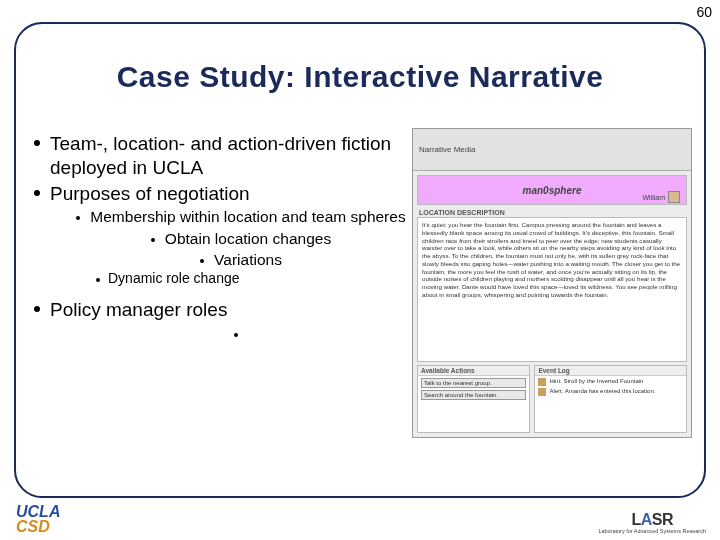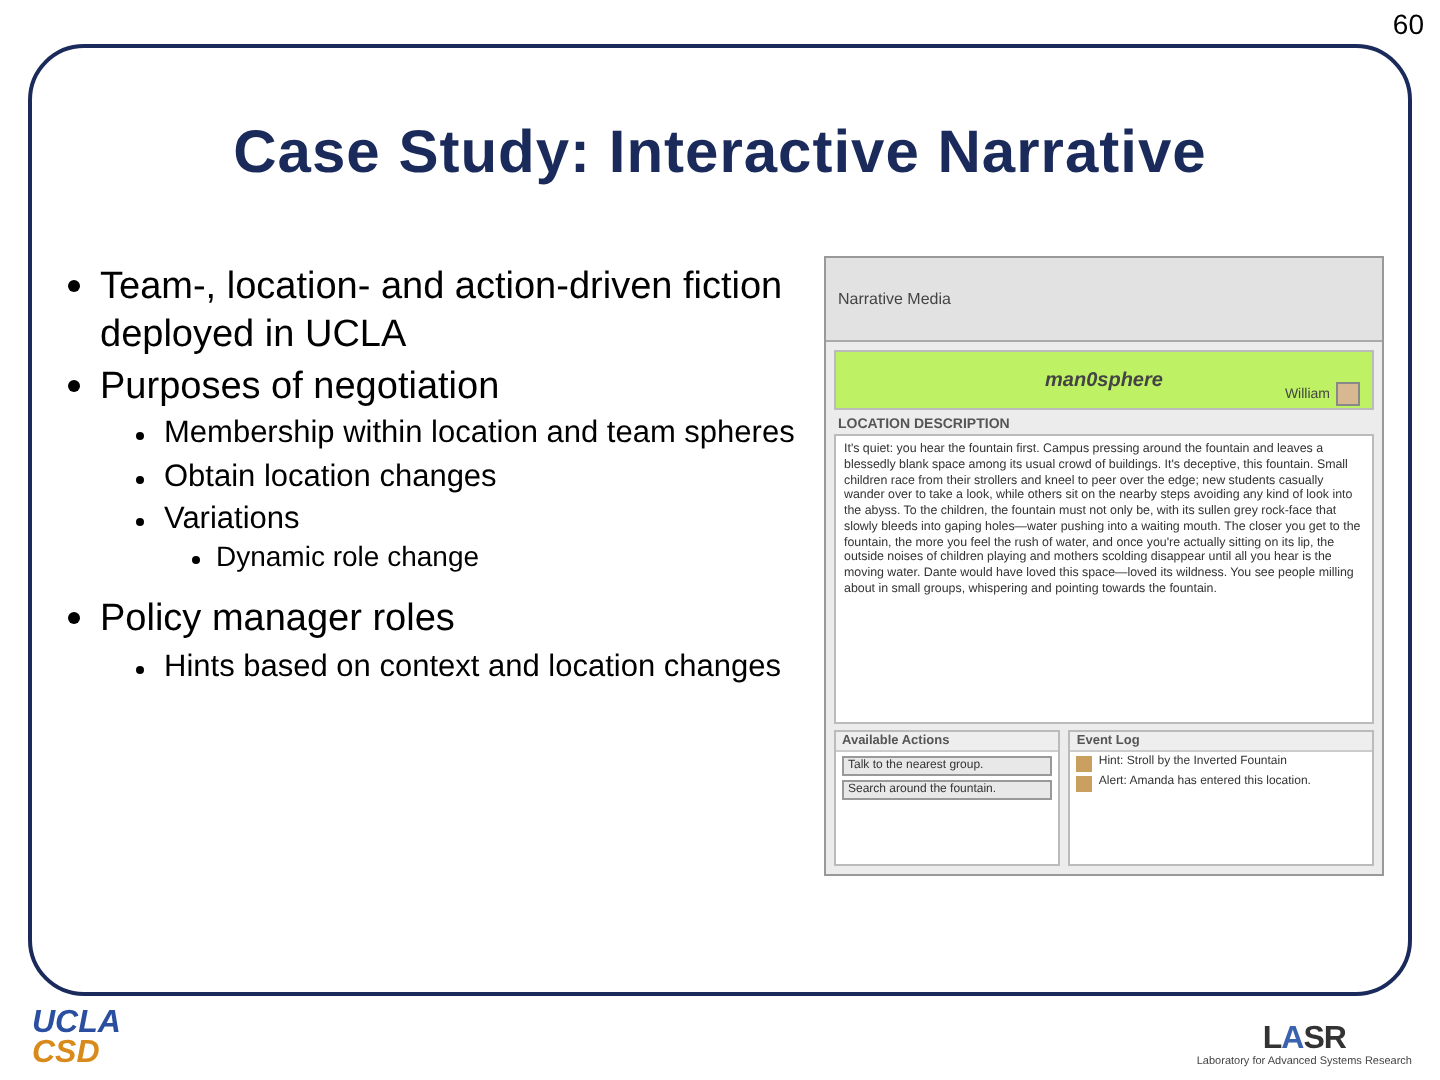--- a/index.html
+++ b/index.html
@@ -60,20 +60,21 @@
     margin-right: 10px;
     margin-top: 8px;
     flex-shrink: 0;
   }
   .bullet-l1 .txt { font-size: 19px; }
   .bullet-l2 {
     display: flex;
     align-items: flex-start;
     margin-left: 34px;
     margin-top: 2px;
+    justify-content: center;
   }
   .bullet-l2 .dot {
     width: 4px; height: 4px;
     background: #000;
     border-radius: 50%;
     margin-right: 10px;
     margin-top: 9px;
     flex-shrink: 0;
   }
   .bullet-l2 .txt { font-size: 15.5px; }
@@ -107,21 +108,21 @@
     display: flex;
     flex-direction: column;
   }
   .mock .tab {
     background: #e2e2e2;
     border-bottom: 1px solid #aaa;
     padding: 16px 6px;
     font-size: 8px;
   }
   .mock .hero {
-    background: #bef264;
+    background: #f0abfc;
     margin: 4px 4px 2px 4px;
     border: 1px solid #bbb;
     height: 30px;
     display: flex;
     align-items: center;
     justify-content: center;
     font-style: italic;
     font-weight: bold;
     font-size: 10px;
     position: relative;
@@ -272,21 +273,20 @@
     <div class="dot"></div>
     <div class="txt">Dynamic role change</div>
   </div>
   <div class="gap"></div>
   <div class="bullet-l1">
     <div class="dot"></div>
     <div class="txt">Policy manager roles</div>
   </div>
   <div class="bullet-l2">
     <div class="dot"></div>
-    <div class="txt">Hints based on context and location changes</div>
   </div>
 </div>
 
 <div class="mock">
   <div class="tab">Narrative Media</div>
   <div class="hero">
     <span>man0sphere</span>
     <div class="sub">
       <span>William</span>
       <div class="avatar"></div>

